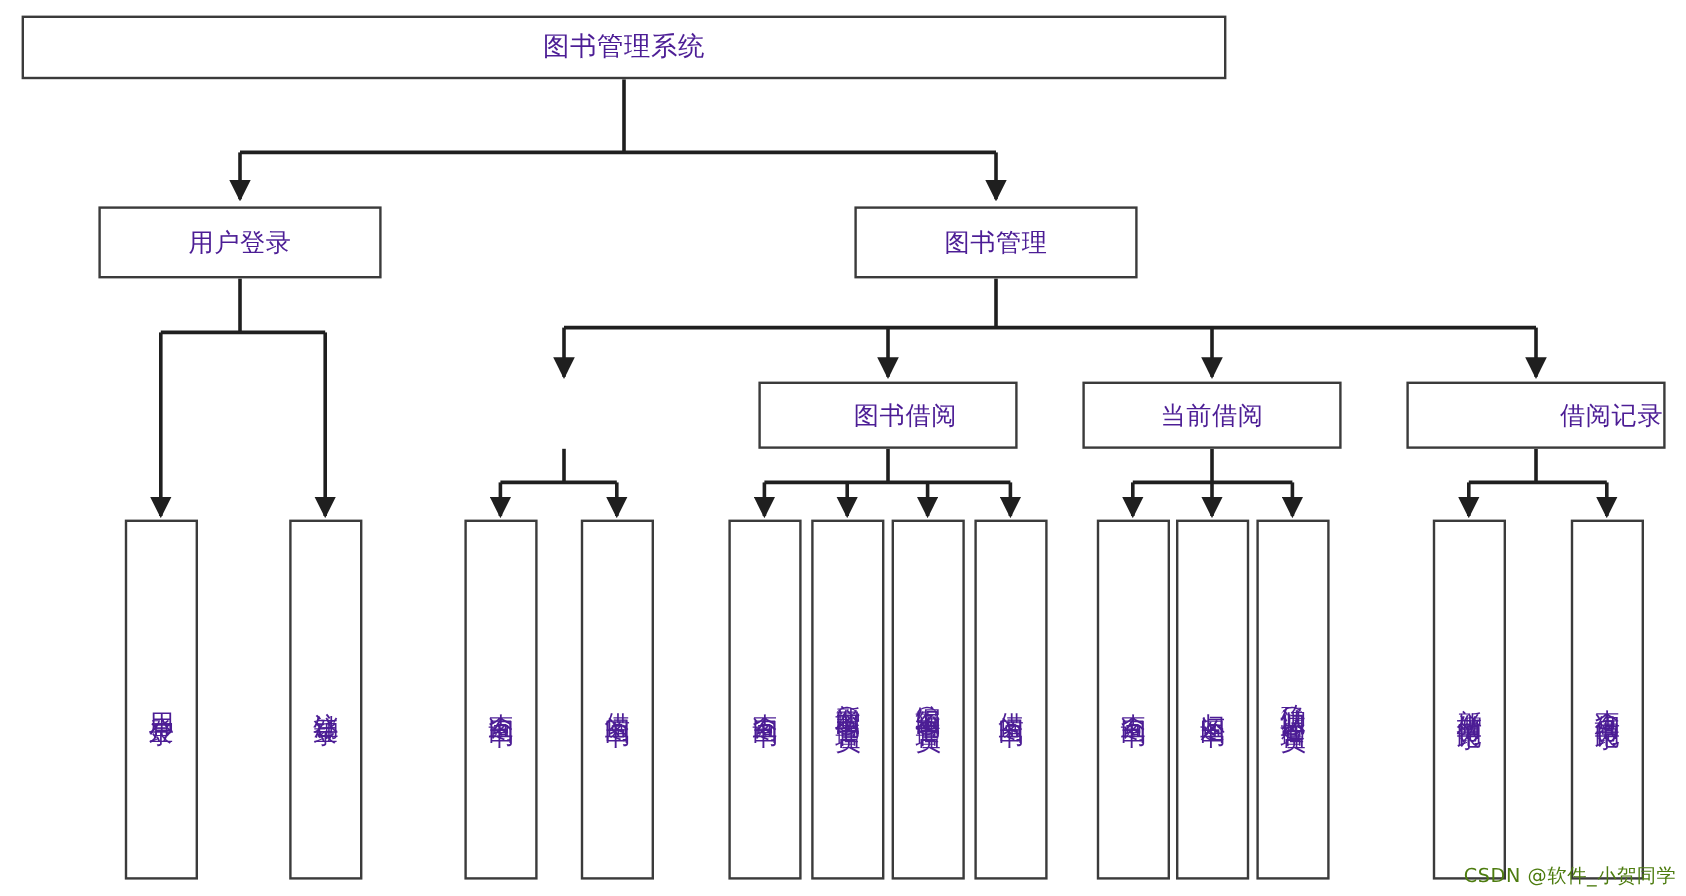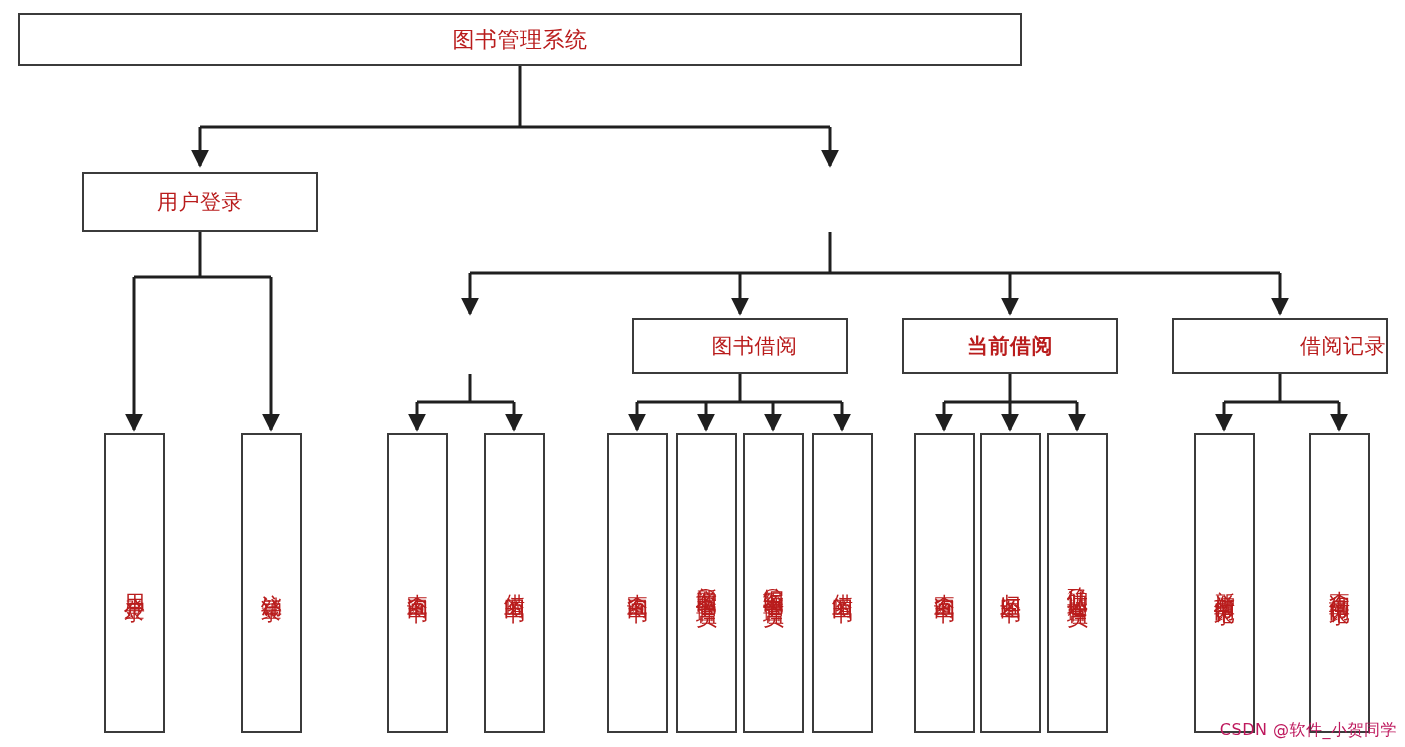--- a/index.html
+++ b/index.html
@@ -26,21 +26,21 @@
     height: 747px;
   }
   .node {
     position: absolute;
     box-sizing: border-box;
     background: #ffffff;
     border: 2px solid #3b3b3b;
     display: flex;
     align-items: center;
     justify-content: center;
-    color: #b91c1c;
+    color: #4c1d95;
   }
   .node-label {
     display: block;
     text-align: center;
     line-height: 1.18;
     white-space: pre;
   }
   
   .node.horizontal .node-label {
     font-size: 21px;
@@ -61,21 +61,21 @@
     font-size: 21px;
     line-height: 1.05;
     letter-spacing: 3px;
     white-space: nowrap;
   }
   #watermark {
     position: absolute;
     right: 8px;
     bottom: 6px;
     font-size: 16px;
-    color: #be185d;
+    color: #4d7c0f;
     letter-spacing: 0.5px;
     user-select: none;
     white-space: nowrap;
   }
 </style>
 </head>
 <body>
 
 <div id="diagram-root">
 
@@ -130,27 +130,30 @@
   </svg>
 
   <div class="node horizontal" id="node-root" style="left:18px; top:13px; width:1004px; height:53px;">
     <span class="node-label">图书管理系统</span>
   </div>
 
   <div class="node horizontal" style="left:82px; top:172px; width:236px; height:60px;">
     <span class="node-label">用户登录</span>
   </div>
 
+  <div class="node horizontal" style="left:712px; top:172px; width:236px; height:60px;">
+    <span class="node-label">图书管理</span>
+  </div>
 
 
   <div class="node horizontal" style="left:632px; top:318px; width:216px; height:56px;padding-left:29px;">
     <span class="node-label">图书借阅</span>
   </div>
 
-  <div class="node horizontal" style="left:902px; top:318px; width:216px; height:56px;font-weight:bold;">
+  <div class="node horizontal" style="left:902px; top:318px; width:216px; height:56px;">
     <span class="node-label">当前借阅</span>
   </div>
 
   <div class="node horizontal" style="left:1172px; top:318px; width:216px; height:56px;justify-content:flex-end;">
     <span class="node-label">借阅记录</span>
   </div>
 
   <div class="node vertical" style="left:104px; top:433px; width:61px; height:300px;">
     <span class="node-label">用户登录</span>
   </div>

